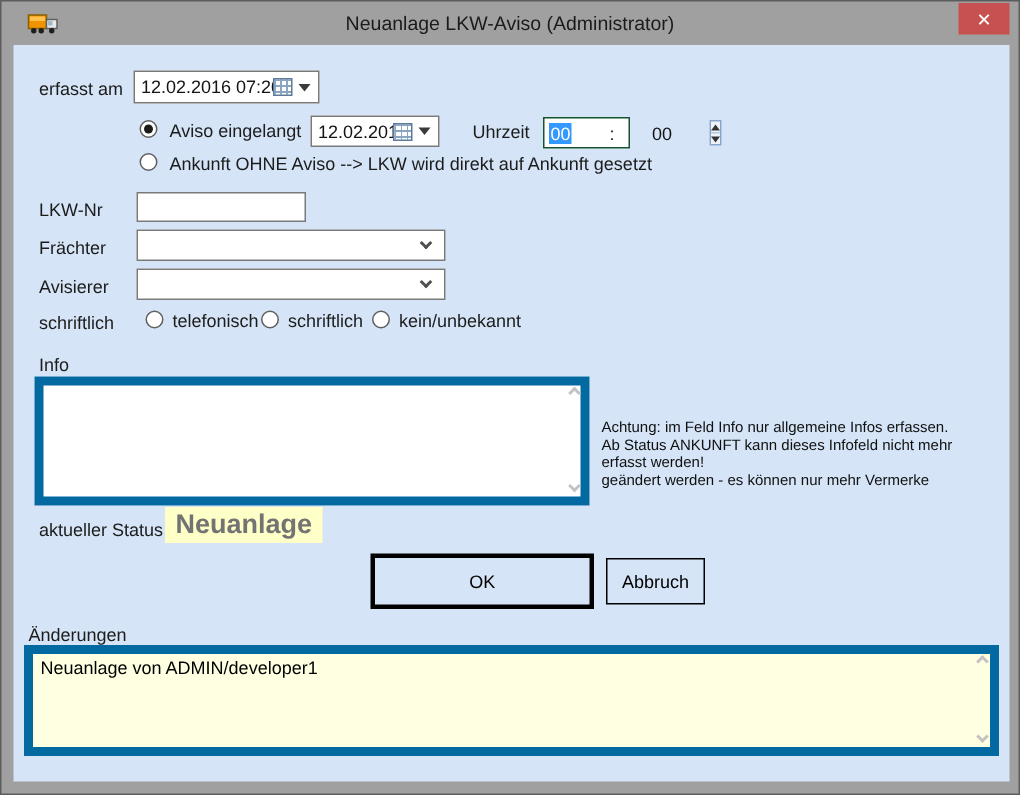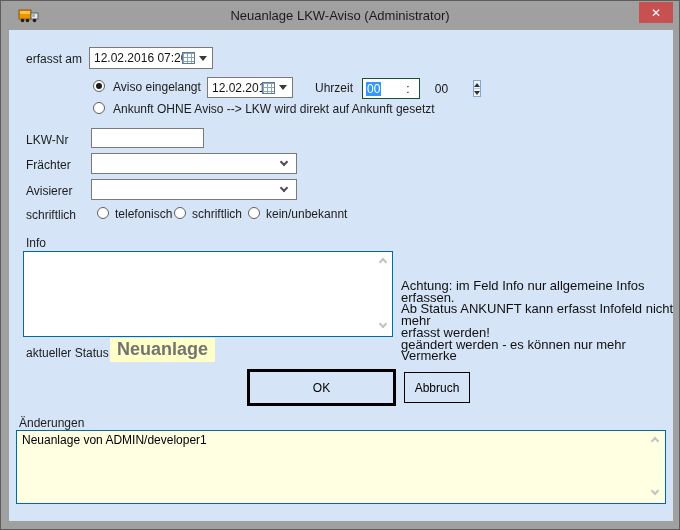--- a/index.html
+++ b/index.html
@@ -56,29 +56,29 @@
 
   input.textbox { position:absolute; border:1px solid #7a7a7a; background:#fff;
     font:12px "Liberation Sans", sans-serif; padding:0 4px; }
 
   .btn-firma { position:absolute; left:301px; top:163px; width:81px; height:26px;
     background:linear-gradient(#f3f3f3,#e2e2e2); border:1px solid #8a8a8a;
     font:12px "Liberation Sans", sans-serif; color:#1c1c1c;
     display:flex; align-items:center; justify-content:center; cursor:pointer; }
 
   .txtwrap { position:absolute; }
-  .txtwrap textarea { width:100%; height:100%; border:1px solid #0369a1; resize:none;
+  .txtwrap textarea { width:100%; height:100%; border:6px solid #0369a1; resize:none;
     font:12px "Liberation Sans", sans-serif; padding:2px 5px; background:#fff; }
   .txtwrap.yellow textarea { background:#ffffe1; }
   .schev { position:absolute; width:6px; height:6px; border-right:2px solid #c3c3c3; border-bottom:2px solid #c3c3c3; }
   .schev.up { transform:rotate(-135deg); }
   .schev.down { transform:rotate(45deg); }
 
   .warning { position:absolute; left:400px; top:279px; width:276px;
-    font-size:13px; line-height:11.7px; color:#101010; }
+    font-size:10px; line-height:11.7px; color:#101010; }
 
   .status-badge { position:absolute; left:109px; top:337px; background:#ffffc8;
     color:#737373; font-weight:bold; font-size:18px; padding:1px 7px 2px 7px; }
 
   .handling-panel { position:absolute; left:15px; top:372px; width:196px; height:34px; background:#dbdbdb; }
   .cb { position:absolute; left:7px; top:10px; width:13px; height:13px; background:#fff; border:1px solid #6a6a6a; }
   .handling-lbl { position:absolute; left:29px; top:7px; font-size:16px; color:#2d2d2d; }
 
   .btn { position:absolute; background:transparent; color:#000;
     font:12px "Liberation Sans", sans-serif; display:flex; align-items:center; justify-content:center;
@@ -165,21 +165,21 @@
 
   <span class="lbl" style="left:25px; top:235px;">Info</span>
   <div class="txtwrap" style="left:22px; top:250px; width:370px; height:86px;">
     <textarea style=""></textarea>
     <span class="schev up" style="right:7px; top:8px;"></span>
     <span class="schev down" style="right:7px; bottom:10px;"></span>
   </div>
 
   <div class="warning">
     <div>Achtung: im Feld Info nur allgemeine Infos erfassen.</div>
-    <div>Ab Status ANKUNFT kann erfasst Infofeld nicht mehr</div>
+    <div>Ab Status ANKUNFT kann dieses Infofeld nicht mehr</div>
     <div>erfasst werden!</div>
     <div>geändert werden - es können nur mehr Vermerke</div>
   </div>
 
   <span class="lbl" style="left:25px; top:345px;text-align:right;">aktueller Status</span>
   <span class="status-badge">Neuanlage</span>
 
 
   <div class="btn btn-ok">
     <span>OK</span>

